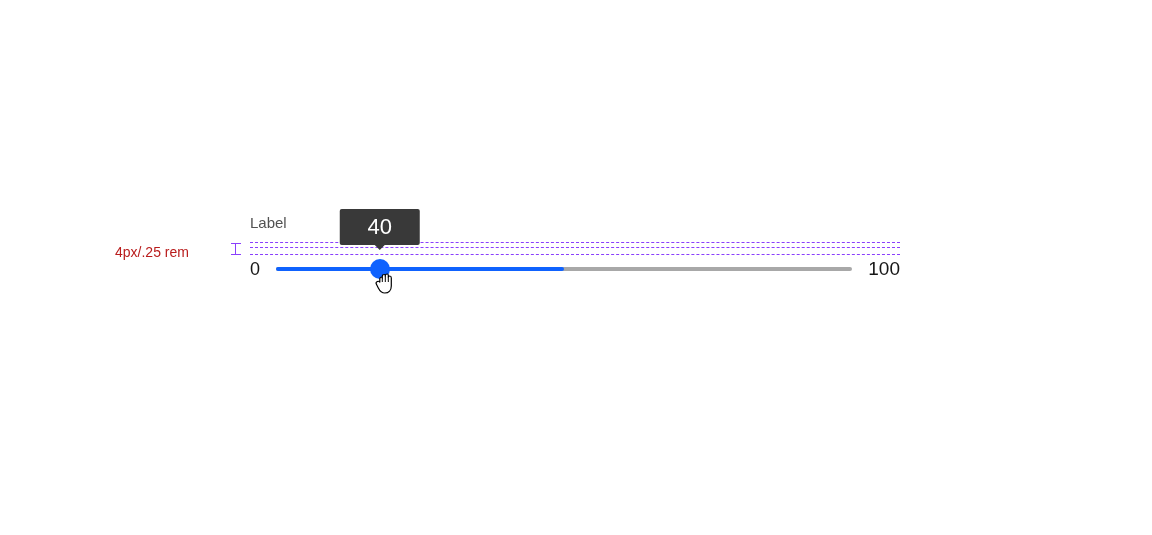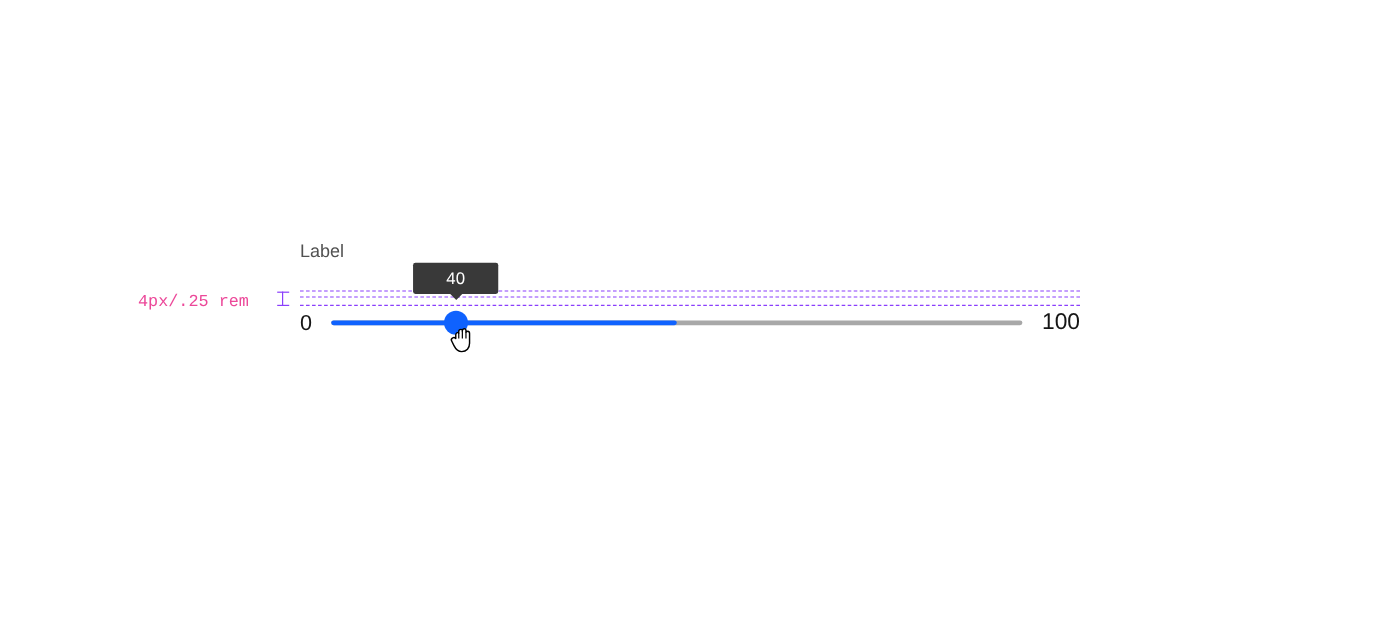--- a/index.html
+++ b/index.html
@@ -18,31 +18,30 @@
       position: absolute;
       top: 200px;
       left: 115px;
       width: 800px;
     }
     .label {
       color: #525252;
       font-size: 15px;
       font-weight: 400;
       position: absolute;
-      top: 1px;
+      top: 14px;
       left: 135px;
     }
     .spacing-annotation {
-      color: #ec4899;
+      color: #b91c1c;
       font-size: 14px;
       font-weight: 400;
       position: absolute;
       top: 44px;
       left: 0;
-      font-family: Liberation Mono, monospace;
     }
     .spacing-bracket {
       position: absolute;
       top: 43px;
       left: 116px;
       width: 10px;
       height: 12px;
     }
     .spacing-bracket::before,
     .spacing-bracket::after {
@@ -127,21 +126,21 @@
       border-radius: 50%;
       cursor: grab;
     }
     .tooltip {
       position: absolute;
       bottom: calc(100% + 22px);
       left: 18%;
       transform: translateX(-50%);
       background: #393939;
       color: #ffffff;
-      font-size: 14px;
+      font-size: 22px;
       padding: 5px 28px;
       border-radius: 2px;
       white-space: nowrap;
     }
     .tooltip::after {
       content: '';
       position: absolute;
       top: 100%;
       left: 50%;
       transform: translateX(-50%);

